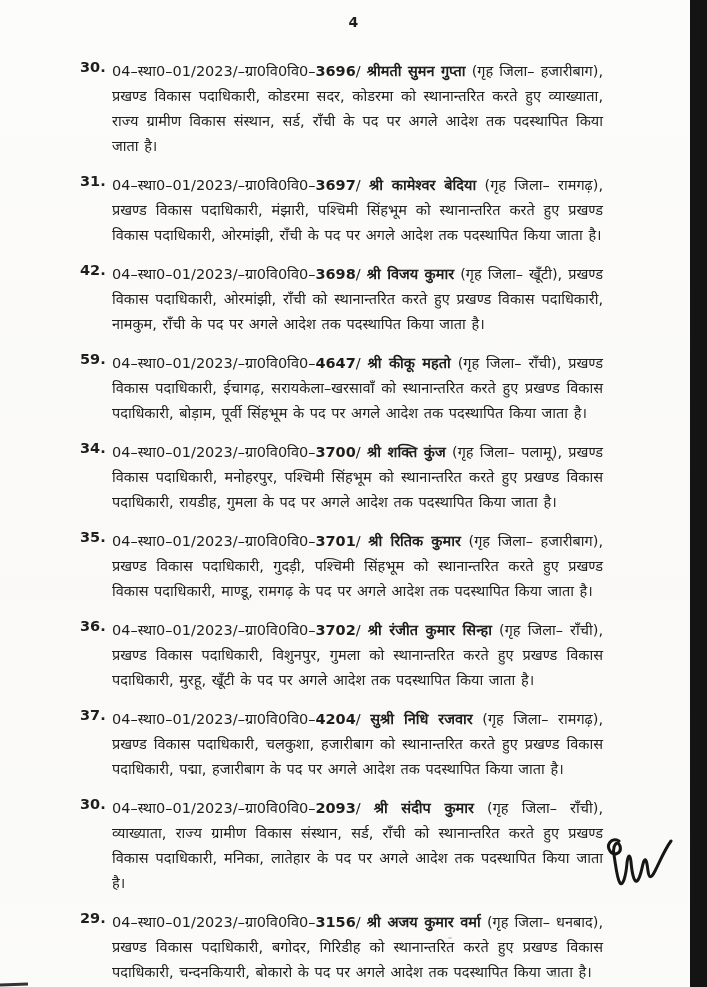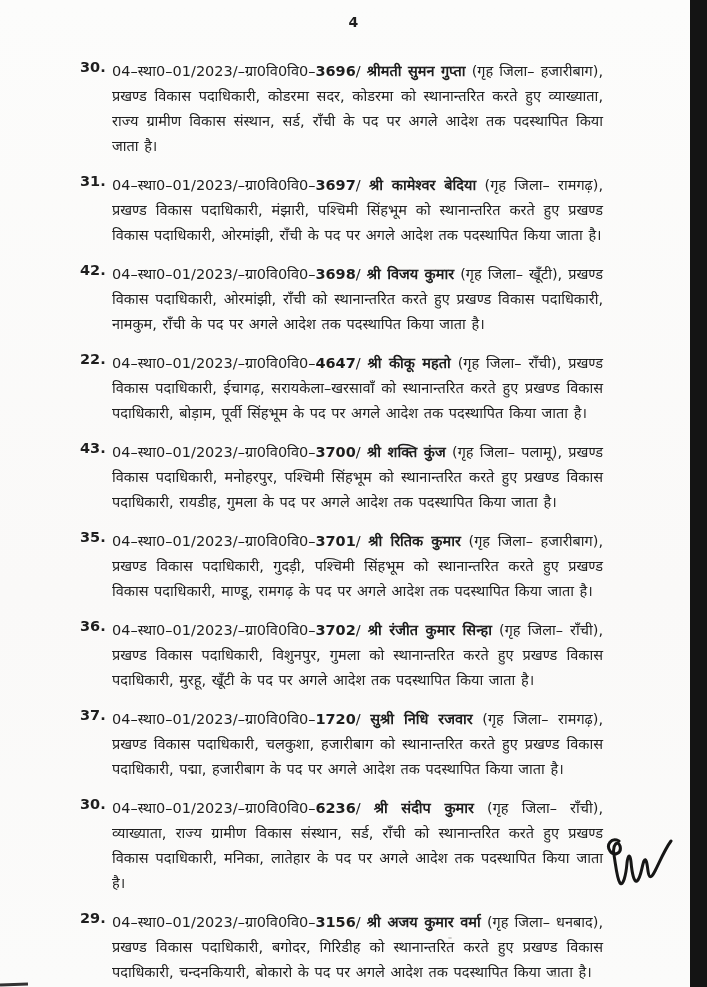--- a/index.html
+++ b/index.html
@@ -101,29 +101,29 @@
 
     <div class="item">
       <div class="num">42.</div>
       <p class="text"><span class="ref">04–स्था0–01/2023/–ग्रा0वि0वि0–</span><span class="ref-bold">3698</span><span class="ref">/</span>
         <span class="name">श्री विजय कुमार</span>
         <span class="home">(गृह जिला– खूँटी),</span>
         <span class="desc">प्रखण्ड विकास पदाधिकारी, ओरमांझी, राँची को स्थानान्तरित करते हुए प्रखण्ड विकास पदाधिकारी, नामकुम, राँची के पद पर अगले आदेश तक पदस्थापित किया जाता है।</span></p>
     </div>
 
     <div class="item">
-      <div class="num">22.</div>
+      <div class="num">59.</div>
       <p class="text"><span class="ref">04–स्था0–01/2023/–ग्रा0वि0वि0–</span><span class="ref-bold">4647</span><span class="ref">/</span>
         <span class="name">श्री कीकू महतो</span>
         <span class="home">(गृह जिला– राँची),</span>
         <span class="desc">प्रखण्ड विकास पदाधिकारी, ईचागढ़, सरायकेला–खरसावाँ को स्थानान्तरित करते हुए प्रखण्ड विकास पदाधिकारी, बोड़ाम, पूर्वी सिंहभूम के पद पर अगले आदेश तक पदस्थापित किया जाता है।</span></p>
     </div>
 
     <div class="item">
-      <div class="num">43.</div>
+      <div class="num">34.</div>
       <p class="text"><span class="ref">04–स्था0–01/2023/–ग्रा0वि0वि0–</span><span class="ref-bold">3700</span><span class="ref">/</span>
         <span class="name">श्री शक्ति कुंज</span>
         <span class="home">(गृह जिला– पलामू),</span>
         <span class="desc">प्रखण्ड विकास पदाधिकारी, मनोहरपुर, पश्चिमी सिंहभूम को स्थानान्तरित करते हुए प्रखण्ड विकास पदाधिकारी, रायडीह, गुमला के पद पर अगले आदेश तक पदस्थापित किया जाता है।</span></p>
     </div>
 
     <div class="item">
       <div class="num">35.</div>
       <p class="text"><span class="ref">04–स्था0–01/2023/–ग्रा0वि0वि0–</span><span class="ref-bold">3701</span><span class="ref">/</span>
         <span class="name">श्री रितिक कुमार</span>
@@ -134,29 +134,29 @@
     <div class="item">
       <div class="num">36.</div>
       <p class="text"><span class="ref">04–स्था0–01/2023/–ग्रा0वि0वि0–</span><span class="ref-bold">3702</span><span class="ref">/</span>
         <span class="name">श्री रंजीत कुमार सिन्हा</span>
         <span class="home">(गृह जिला– राँची),</span>
         <span class="desc">प्रखण्ड विकास पदाधिकारी, विशुनपुर, गुमला को स्थानान्तरित करते हुए प्रखण्ड विकास पदाधिकारी, मुरहू, खूँटी के पद पर अगले आदेश तक पदस्थापित किया जाता है।</span></p>
     </div>
 
     <div class="item">
       <div class="num">37.</div>
-      <p class="text"><span class="ref">04–स्था0–01/2023/–ग्रा0वि0वि0–</span><span class="ref-bold">1720</span><span class="ref">/</span>
+      <p class="text"><span class="ref">04–स्था0–01/2023/–ग्रा0वि0वि0–</span><span class="ref-bold">4204</span><span class="ref">/</span>
         <span class="name">सुश्री निधि रजवार</span>
         <span class="home">(गृह जिला– रामगढ़),</span>
         <span class="desc">प्रखण्ड विकास पदाधिकारी, चलकुशा, हजारीबाग को स्थानान्तरित करते हुए प्रखण्ड विकास पदाधिकारी, पद्मा, हजारीबाग के पद पर अगले आदेश तक पदस्थापित किया जाता है।</span></p>
     </div>
 
     <div class="item">
       <div class="num">30.</div>
-      <p class="text"><span class="ref">04–स्था0–01/2023/–ग्रा0वि0वि0–</span><span class="ref-bold">6236</span><span class="ref">/</span>
+      <p class="text"><span class="ref">04–स्था0–01/2023/–ग्रा0वि0वि0–</span><span class="ref-bold">2093</span><span class="ref">/</span>
         <span class="name">श्री संदीप कुमार</span>
         <span class="home">(गृह जिला– राँची),</span>
         <span class="desc">व्याख्याता, राज्य ग्रामीण विकास संस्थान, सर्ड, राँची को स्थानान्तरित करते हुए प्रखण्ड विकास पदाधिकारी, मनिका, लातेहार के पद पर अगले आदेश तक पदस्थापित किया जाता है।</span></p>
     </div>
 
     <div class="item">
       <div class="num">29.</div>
       <p class="text"><span class="ref">04–स्था0–01/2023/–ग्रा0वि0वि0–</span><span class="ref-bold">3156</span><span class="ref">/</span>
         <span class="name">श्री अजय कुमार वर्मा</span>
         <span class="home">(गृह जिला– धनबाद),</span>

